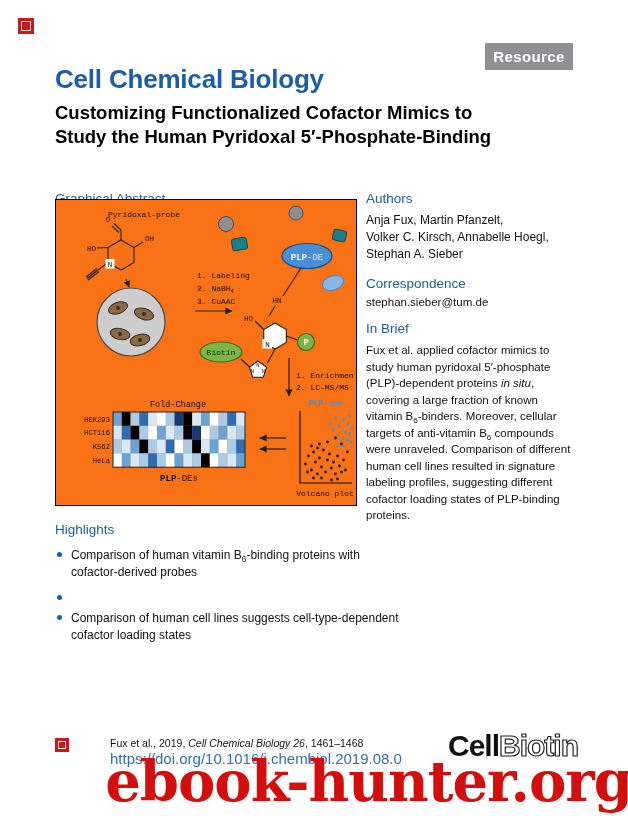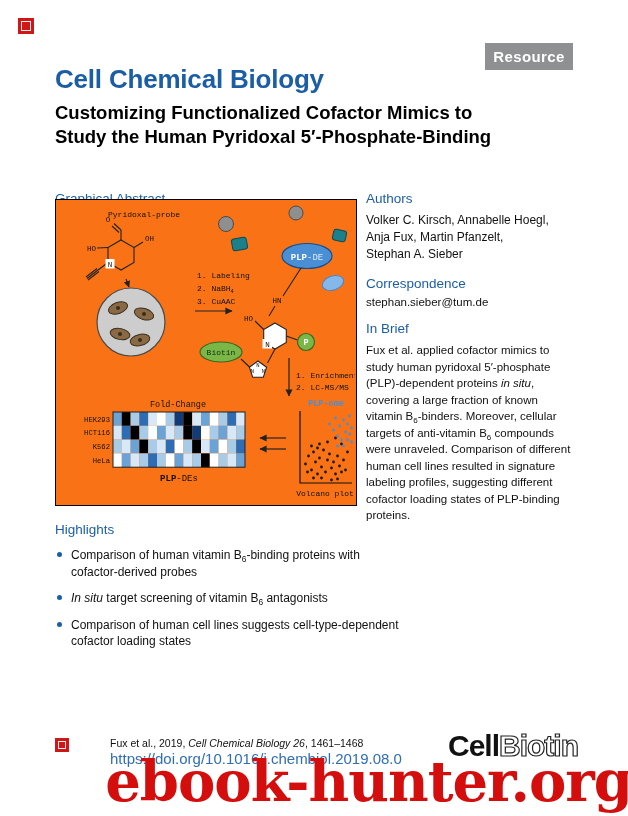--- a/index.html
+++ b/index.html
@@ -315,39 +315,38 @@
         <text class="ct7" x="54" y="249.1" text-anchor="end">K562</text>
         <text class="ct7" x="54" y="262.9" text-anchor="end">HeLa</text>
         <text x="123" y="281" text-anchor="middle" font-size="9" fill="#111"><tspan font-weight="bold">PLP</tspan><tspan>-DEs</tspan></text>
       </g>
     </svg>
   </div>
 
   <div class="right-col">
     <div class="sec-head">Authors</div>
     <div class="author-lines">
+      <div>Anja Fux, Martin Pfanzelt,</div>
       <div>Volker C. Kirsch, Annabelle Hoegl,</div>
-      <div>Anja Fux, Martin Pfanzelt,</div>
       <div>Stephan A. Sieber</div>
     </div>
     <div class="sec-head mt">Correspondence</div>
     <a href="#" class="email">stephan.sieber@tum.de</a>
     <div class="sec-head mt">In Brief</div>
     <p class="brief"><span>Fux et al. applied cofactor mimics to study human pyridoxal 5′-phosphate (PLP)-dependent proteins </span><i>in situ</i><span>, covering a large fraction of known vitamin B</span><sub>6</sub><span>-binders. Moreover, cellular targets of anti-vitamin B</span><sub>6</sub><span> compounds were unraveled. Comparison of different human cell lines resulted in signature labeling profiles, suggesting different cofactor loading states of PLP-binding proteins.</span></p>
   </div>
 
   <div class="highlights">
     <div class="sec-head">Highlights</div>
     <div class="hl">
       <span class="bullet"></span>
       <div class="hl-text"><span>Comparison of human vitamin B</span><sub>6</sub><span>-binding proteins with cofactor-derived probes</span></div>
     </div>
     <div class="hl">
       <span class="bullet"></span>
-      <div class="hl-text"><i>In situ</i><span> target screening of vitamin B</span><sub>6</sub><span> antagonists</span></div>
     </div>
     <div class="hl">
       <span class="bullet"></span>
       <div class="hl-text"><span>Comparison of human cell lines suggests cell-type-dependent cofactor loading states</span></div>
     </div>
   </div>
 
   <div class="stamp stamp-footer"></div>
 
   <div class="footer">

